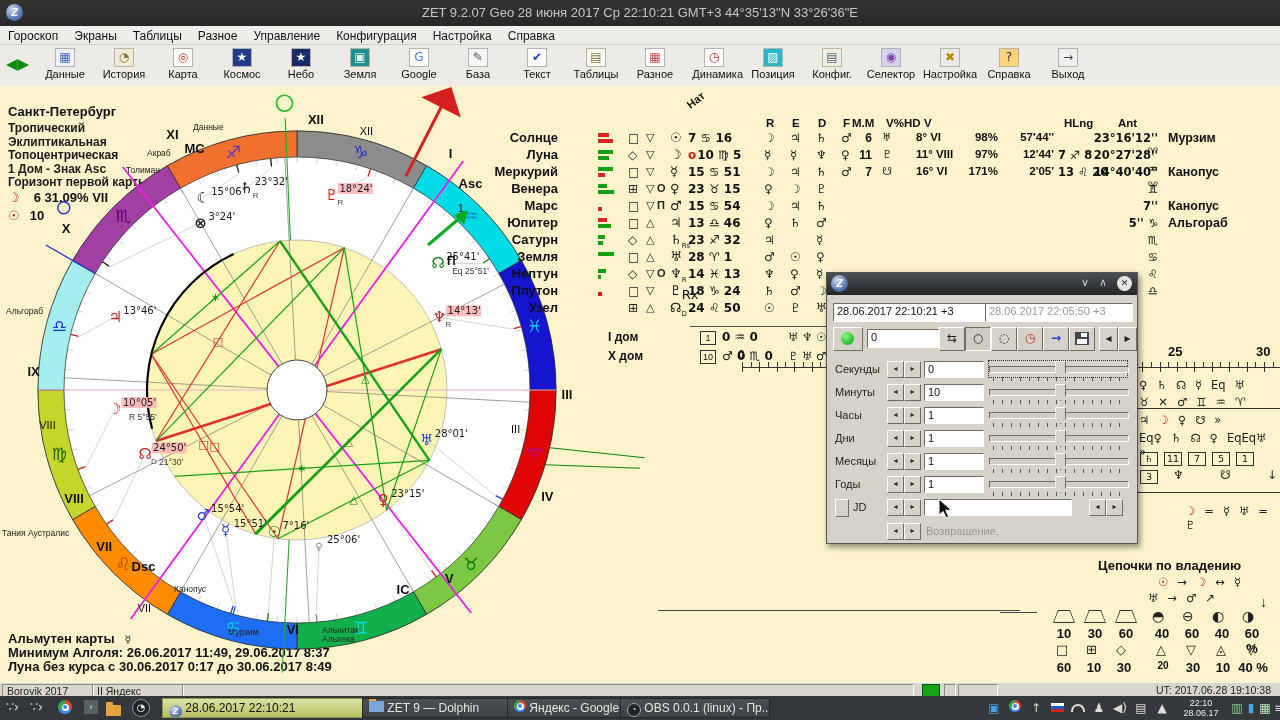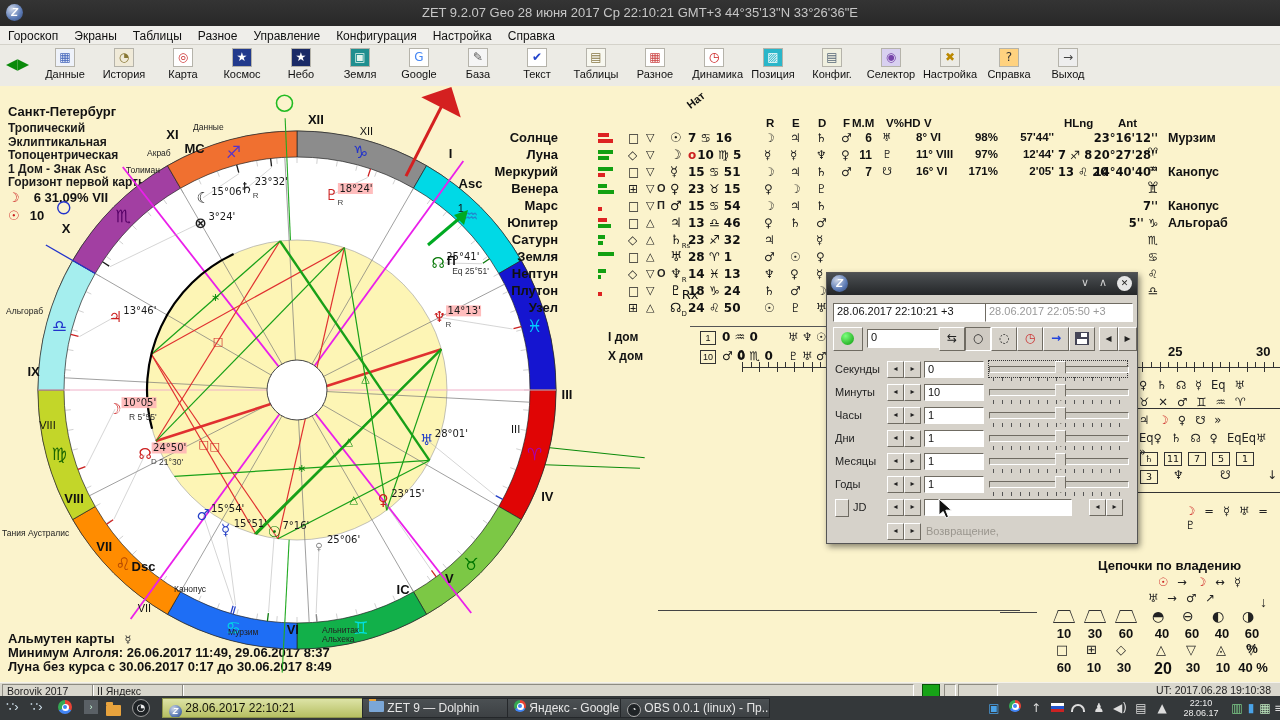--- a/index.html
+++ b/index.html
@@ -737,21 +737,21 @@
       <div style="position: absolute; left: 1056px; top: 556px; font-size: 13px; color: rgb(34, 34, 34); font-family: &quot;DejaVu Sans&quot;, sans-serif; z-index: 3;">□</div>
       <div style="position: absolute; left: 1086px; top: 556px; font-size: 13px; color: rgb(34, 34, 34); font-family: &quot;DejaVu Sans&quot;, sans-serif; z-index: 3;">⊞</div>
       <div style="position: absolute; left: 1116px; top: 556px; font-size: 13px; color: rgb(34, 34, 34); font-family: &quot;DejaVu Sans&quot;, sans-serif; z-index: 3;">◇</div>
       <div style="position: absolute; left: 1051px; top: 574px; width: 26px; text-align: center; font-size: 13px; font-weight: bold; color: rgb(17, 17, 17); z-index: 3;">60</div>
       <div style="position: absolute; left: 1081px; top: 574px; width: 26px; text-align: center; font-size: 13px; font-weight: bold; color: rgb(17, 17, 17); z-index: 3;">10</div>
       <div style="position: absolute; left: 1111px; top: 574px; width: 26px; text-align: center; font-size: 13px; font-weight: bold; color: rgb(17, 17, 17); z-index: 3;">30</div>
       <div style="position: absolute; left: 1156px; top: 556px; font-size: 13px; color: rgb(34, 34, 34); font-family: &quot;DejaVu Sans&quot;, sans-serif; z-index: 3;">△</div>
       <div style="position: absolute; left: 1186px; top: 556px; font-size: 13px; color: rgb(34, 34, 34); font-family: &quot;DejaVu Sans&quot;, sans-serif; z-index: 3;">▽</div>
       <div style="position: absolute; left: 1216px; top: 556px; font-size: 13px; color: rgb(34, 34, 34); font-family: &quot;DejaVu Sans&quot;, sans-serif; z-index: 3;">◬</div>
       <div style="position: absolute; left: 1246px; top: 556px; font-size: 13px; color: rgb(34, 34, 34); font-family: &quot;DejaVu Sans&quot;, sans-serif; z-index: 3;">▽</div>
-      <div style="position: absolute; left: 1148px; top: 574px; width: 30px; text-align: center; font-size: 16px; font-weight: bold; color: rgb(17, 17, 17); z-index: 3;">20</div>
+      <div style="position: absolute; left: 1148px; top: 574px; width: 30px; text-align: center; font-size: 10px; font-weight: bold; color: rgb(17, 17, 17); z-index: 3;">20</div>
       <div style="position: absolute; left: 1178px; top: 574px; width: 30px; text-align: center; font-size: 13px; font-weight: bold; color: rgb(17, 17, 17); z-index: 3;">30</div>
       <div style="position: absolute; left: 1208px; top: 574px; width: 30px; text-align: center; font-size: 13px; font-weight: bold; color: rgb(17, 17, 17); z-index: 3;">10</div>
       <div style="position: absolute; left: 1238px; top: 574px; width: 30px; text-align: center; font-size: 13px; font-weight: bold; color: rgb(17, 17, 17); z-index: 3;">40 %</div>
       <div id="dialog">
         <div id="dlg-head">
           <span class="zeticon" style="position: absolute; left: 4px; top: 2px;">Z</span>
           <span style="position: absolute; right: 44px; top: 3px; color: rgb(207, 207, 207); font-size: 11px; width: 16px; text-align: center;">∨</span>
           <span style="position: absolute; right: 26px; top: 3px; color: rgb(207, 207, 207); font-size: 11px; width: 16px; text-align: center;">∧</span>
           <span style="position: absolute; right: 5px; top: 3px; width: 15px; height: 15px; border-radius: 50%; background: rgb(230, 230, 230); color: rgb(34, 34, 34); font-size: 9px; text-align: center; line-height: 15px;">✕</span>
         </div>

